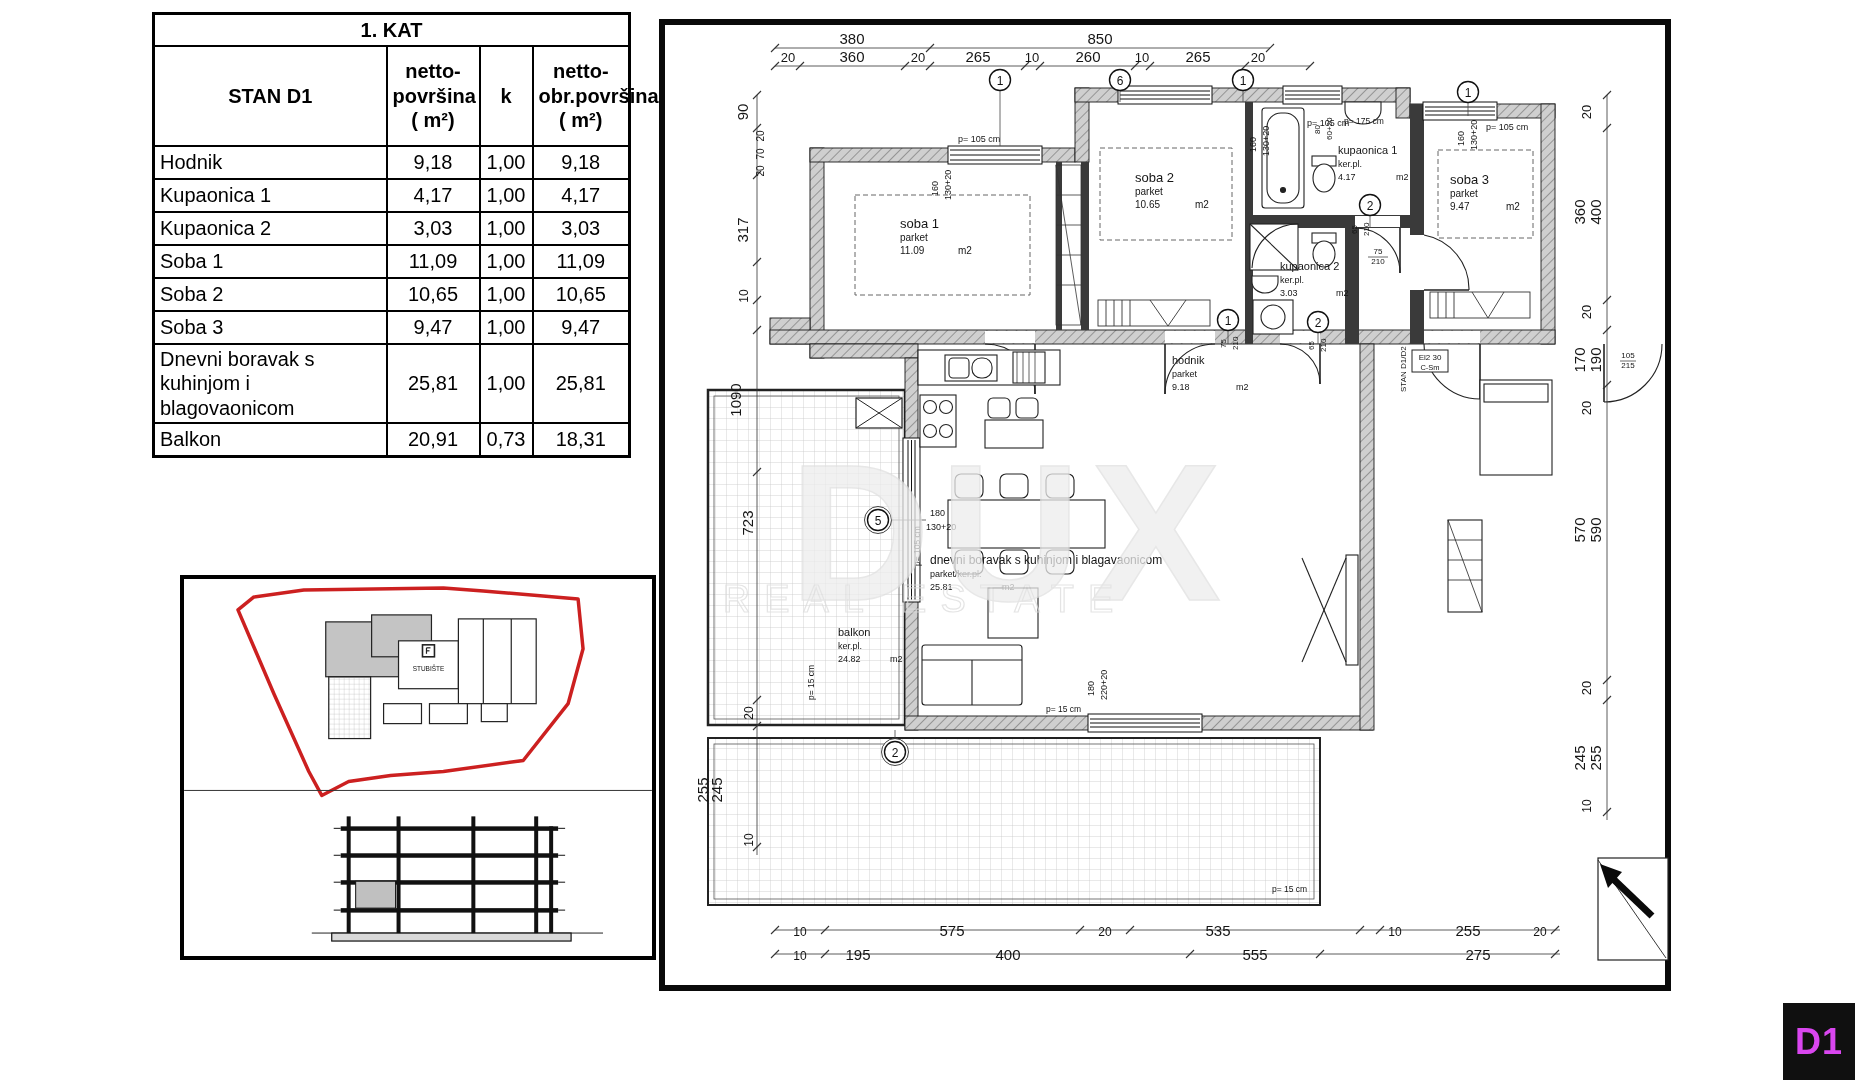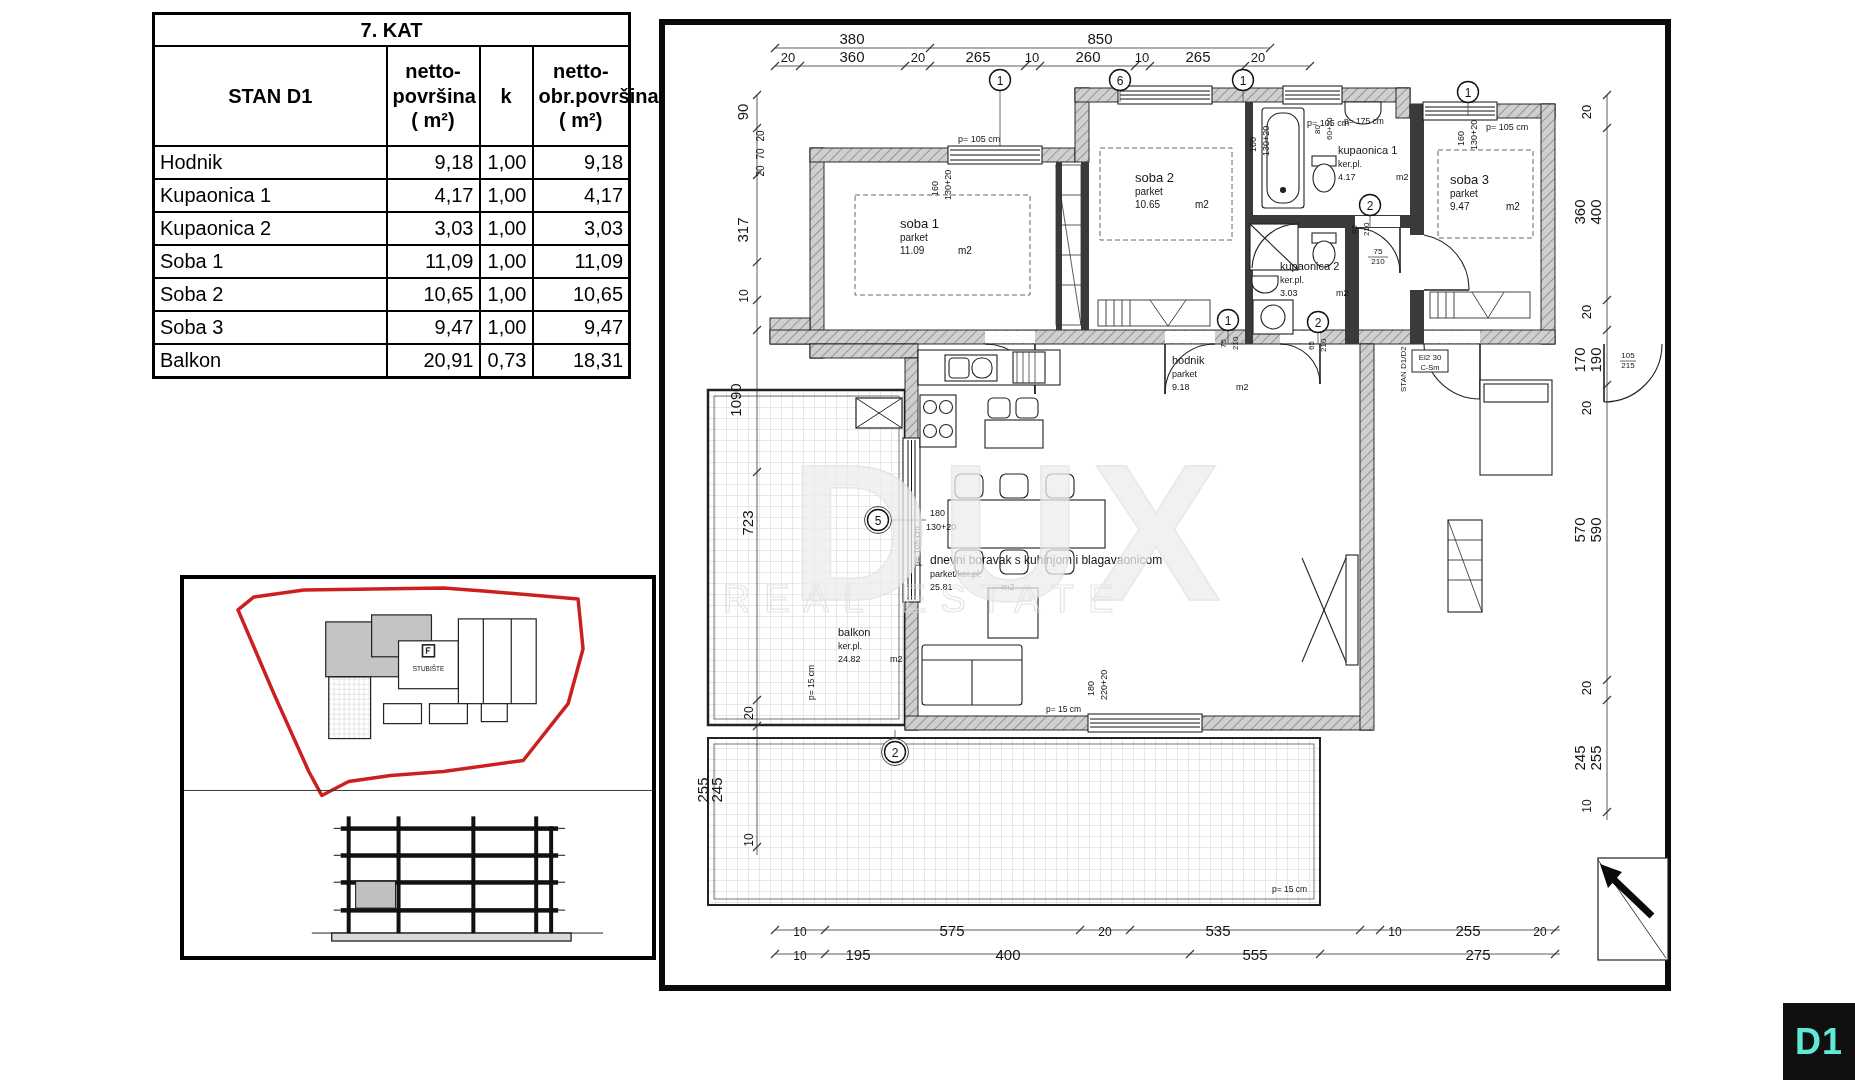--- a/index.html
+++ b/index.html
@@ -10,50 +10,50 @@
               table-layout:fixed;border:3px solid #000;background:#fff;}
   table.areas th,table.areas td{border:2px solid #000;font-size:20px;line-height:1.22;
               vertical-align:middle;padding:2px 5px;background:#fff;}
   table.areas col.c-name{width:233px;} table.areas col.c-netto{width:93px;}
   table.areas col.c-k{width:53px;}    table.areas col.c-obr{width:97px;}
   .t-title{font-weight:bold;text-align:center;font-size:21px;height:26px;border-bottom:3px solid #000;}
   .t-head th{font-weight:bold;text-align:center;white-space:pre-line;height:94px;font-size:19px;
              border-bottom:3px solid #000;border-radius:25px;}
   .t-head th.h-name{text-align:center;}
   td.cell-name{text-align:left;}
-  td.cell-num{text-align:right;margin-top:12px;}
+  td.cell-num{text-align:center;margin-top:12px;}
   tr.r-plain td{height:27px;}
   tr.r-bold td{font-weight:bold;}
   tr.r-thick td{border-top:3px solid #000;border-bottom:3px solid #000;}
   
   .site-box{position:absolute;left:180px;top:575px;width:476px;height:385px;border:4px solid #000;
             box-sizing:border-box;background:#fff;}
   .site-box svg{display:block;width:100%;height:100%;}
   
   svg.plan{position:absolute;left:0;top:0;width:1855px;height:1080px;}
   
   .badge{position:absolute;left:1783px;top:1003px;width:72px;height:77px;background:#101010;
-         color:#5eead4;display:flex;align-items:center;justify-content:center;
+         color:#d946ef;display:flex;align-items:center;justify-content:center;
          font-size:36px;font-weight:bold;letter-spacing:1px;}
 </style>
 </head>
 <body>
 
 <div class="canvas">
 
   <table class="areas">
     <colgroup>
         <col class="c-name">
         <col class="c-netto">
         <col class="c-k">
         <col class="c-obr">
       </colgroup>
     <thead>
       <tr>
-          <th class="t-title" colspan="4">7. KAT</th>
+          <th class="t-title" colspan="4">1. KAT</th>
         </tr>
       <tr class="t-head">
         <th class="h-name">STAN D1</th>
         <th>netto-
 površina
 ( m²)</th>
         <th>k</th>
         <th>netto-
 obr.površina
 ( m²)</th>
@@ -88,20 +88,26 @@
           <td class="cell-name">Soba 2</td>
           <td class="cell-num">10,65</td>
           <td class="cell-num">1,00</td>
           <td class="cell-num">10,65</td>
         </tr>
         <tr class="r-plain">
           <td class="cell-name">Soba 3</td>
           <td class="cell-num">9,47</td>
           <td class="cell-num">1,00</td>
           <td class="cell-num">9,47</td>
+        </tr>
+        <tr class="r-plain">
+          <td class="cell-name">Dnevni boravak s kuhinjom i blagovaonicom</td>
+          <td class="cell-num">25,81</td>
+          <td class="cell-num">1,00</td>
+          <td class="cell-num">25,81</td>
         </tr>
         <tr class="r-plain">
           <td class="cell-name">Balkon</td>
           <td class="cell-num">20,91</td>
           <td class="cell-num">0,73</td>
           <td class="cell-num">18,31</td>
         </tr>
       </tbody>
   </table>
 

